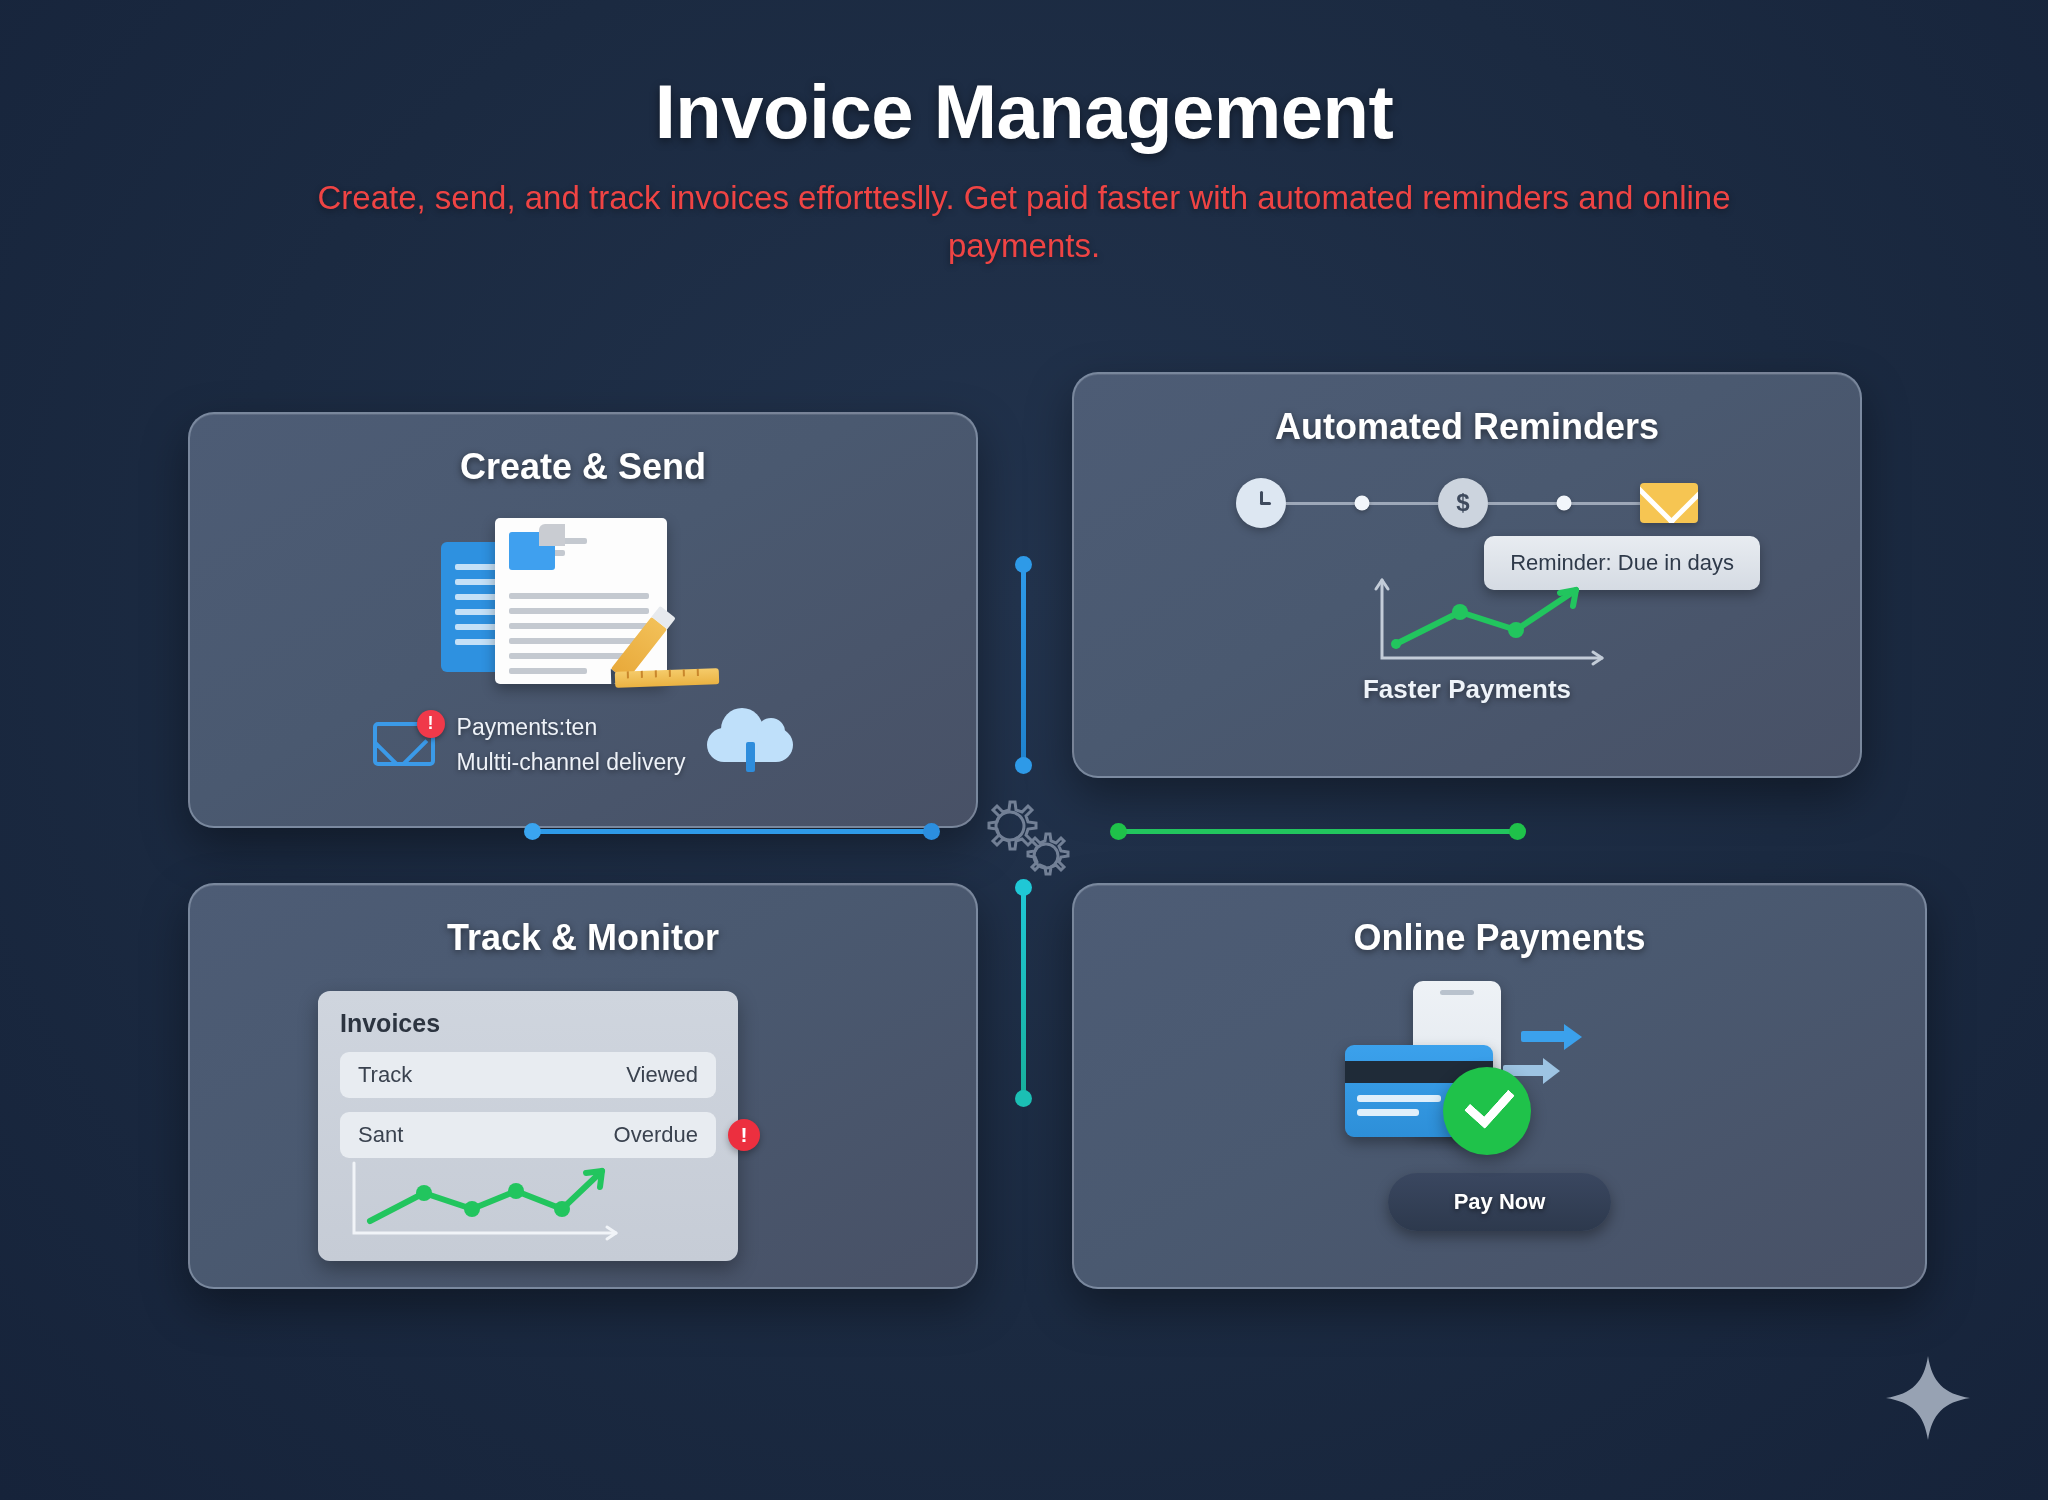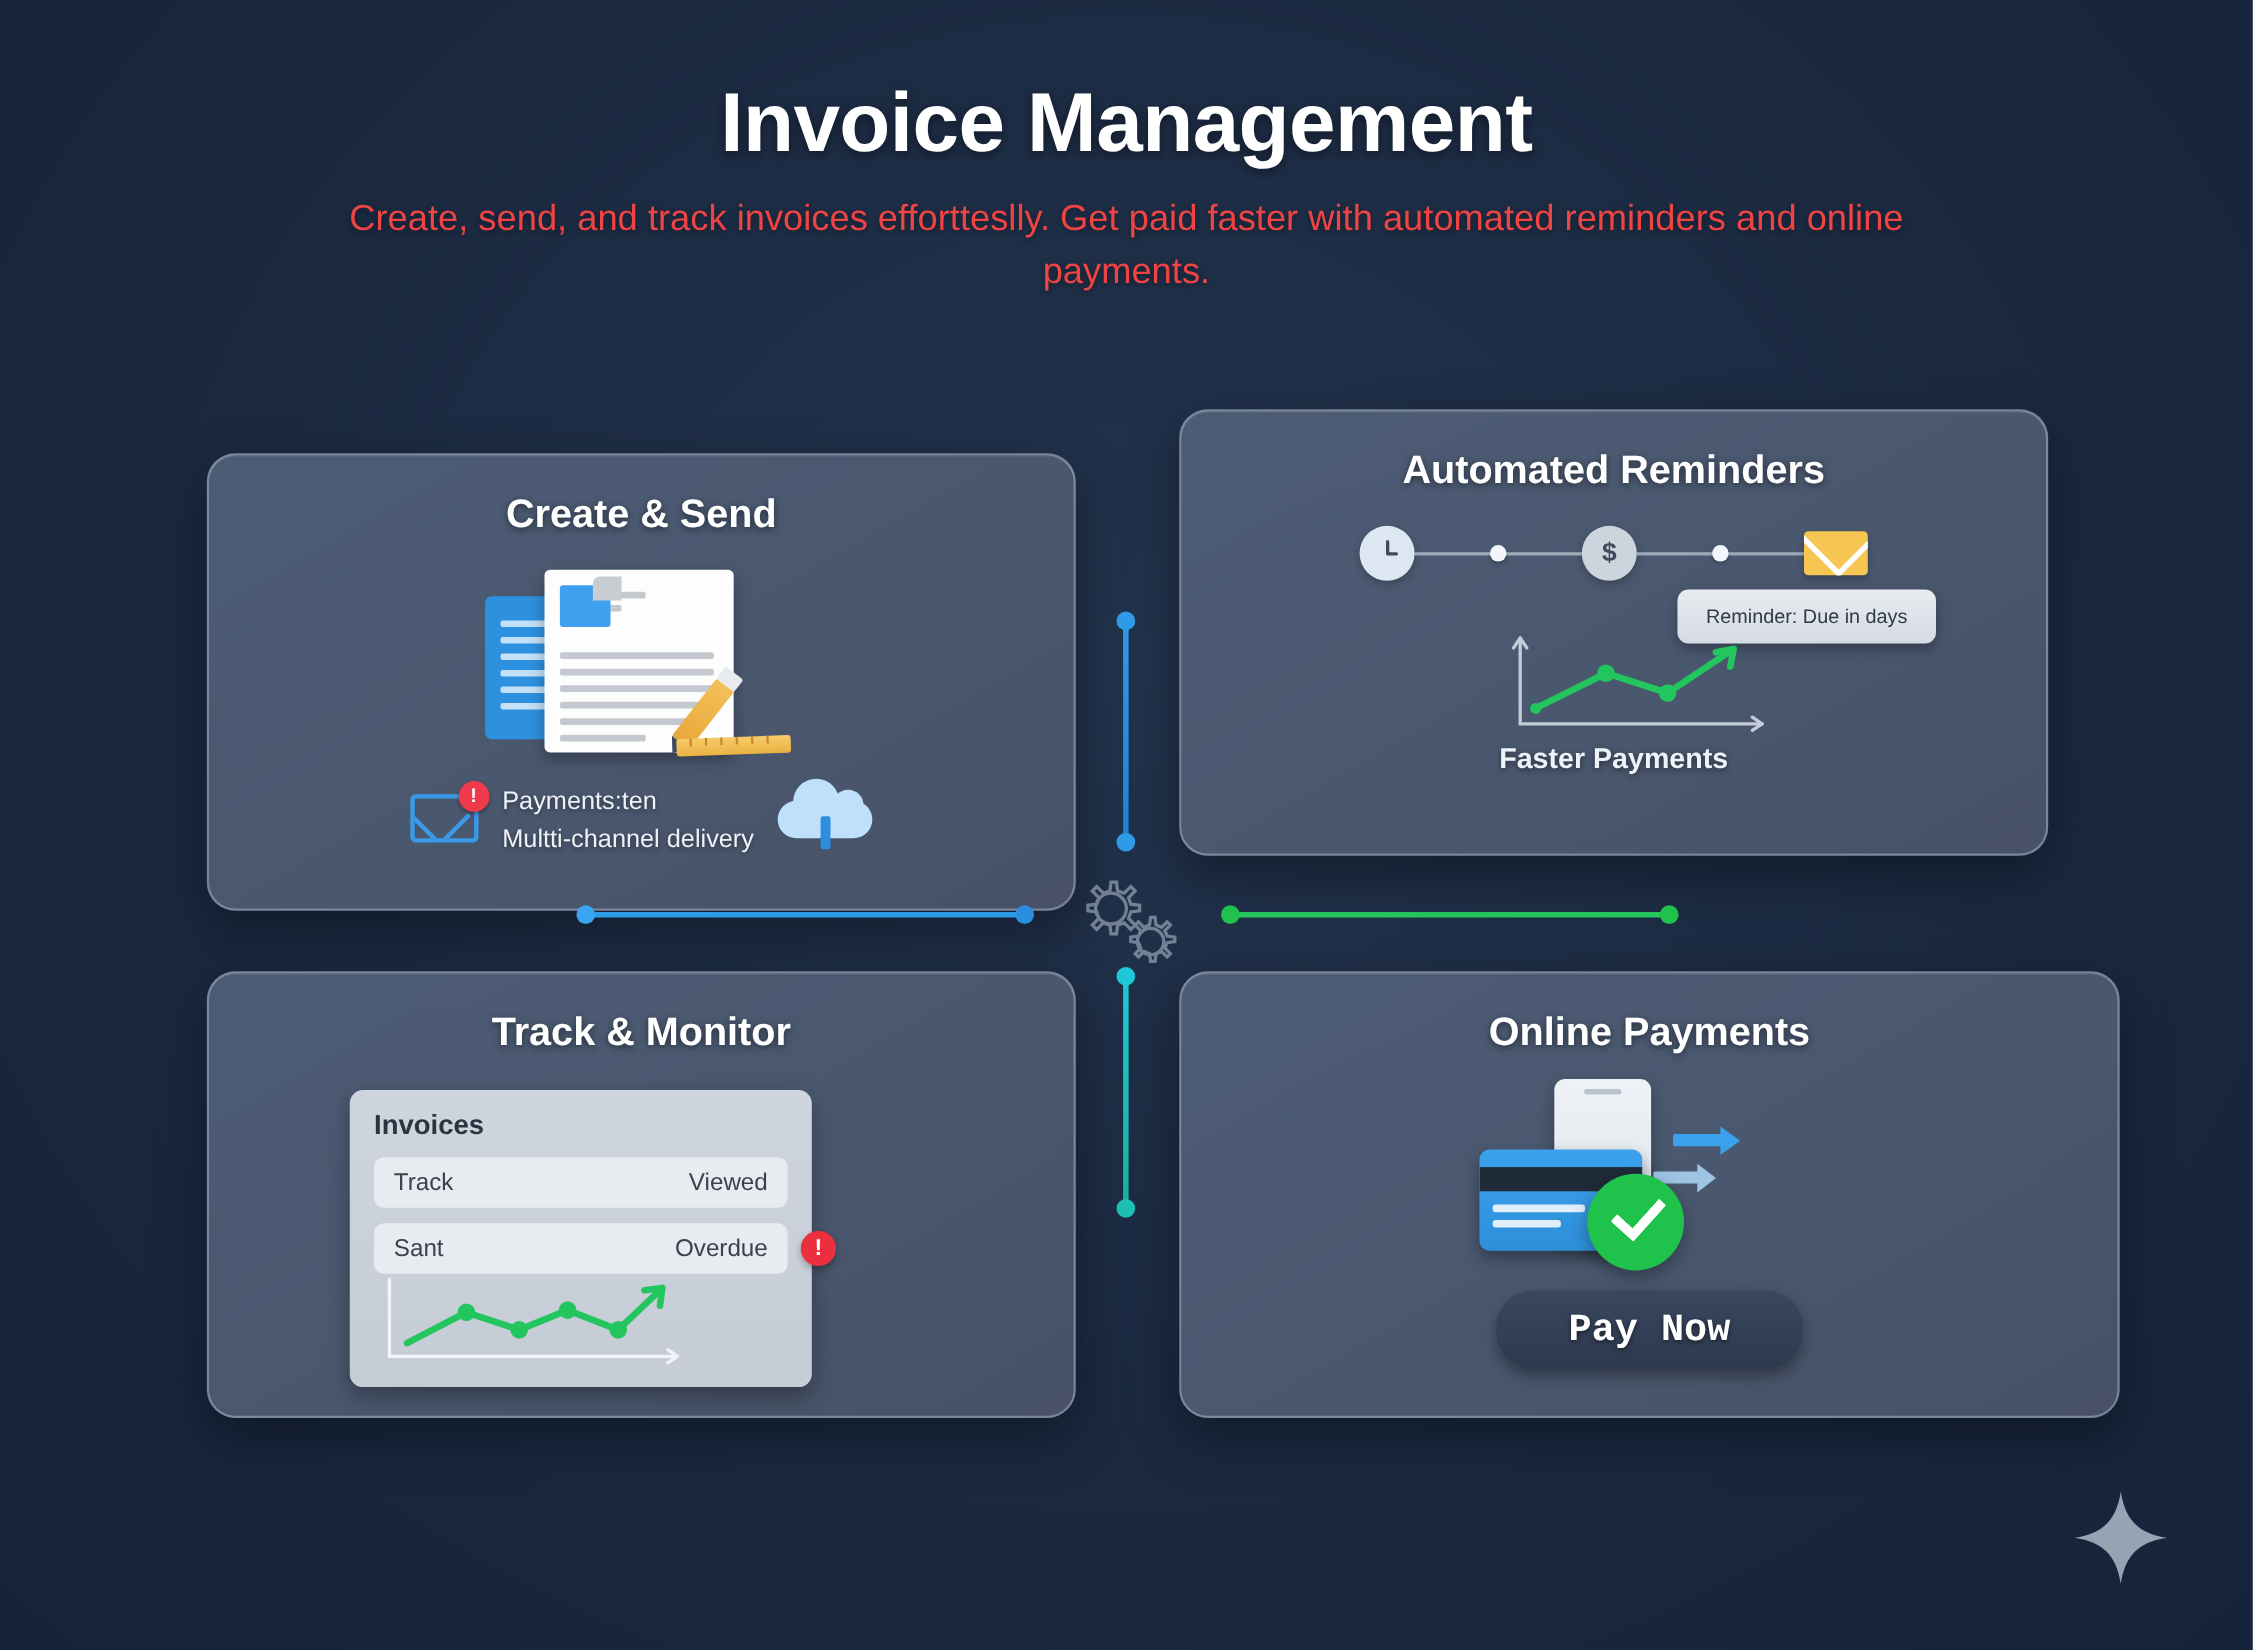--- a/index.html
+++ b/index.html
@@ -216,21 +216,21 @@
   .tl-mail::after {
     content: ""; position: absolute; left: 5px; top: -22px;
     width: 48px; height: 48px;
     border-right: 5px solid #ffffff; border-bottom: 5px solid #ffffff;
     transform: rotate(45deg);
   }
 
   .reminder-badge {
     position: absolute; right: 100px; top: 162px;
     background: linear-gradient(180deg,#e8ecf1 0%, #d5dbe3 100%);
-    color: #2f3a4a; font-size: 18px;
+    color: #2f3a4a; font-size: 22px;
     padding: 14px 26px; border-radius: 10px;
     box-shadow: 0 5px 12px rgba(0,0,0,0.3);
   }
 
   .mini-chart {
     position: absolute; left: 290px; top: 200px;
     width: 250px; height: 100px;
   }
   .chart-caption {
     position: absolute; left: 0; right: 0; top: 300px;
@@ -321,22 +321,22 @@
     content: ""; position: absolute; left: 24px; top: 22px;
     width: 36px; height: 19px;
     border-left: 9px solid #fff; border-bottom: 9px solid #fff;
     transform: rotate(-48deg);
     border-radius: 2px;
   }
   .pay-button {
     display: block; margin: 22px auto 0;
     background: linear-gradient(180deg,#36435a 0%, #2b real 100%);
     background: linear-gradient(180deg,#3a4760 0%, #2d394d 100%);
-    color: #ffffff; font-size: 35px; font-weight: bold;
-    font-family: Liberation Mono, monospace;
+    color: #ffffff; font-size: 22px; font-weight: bold;
+    font-family: Liberation Sans, sans-serif;
     border: none; border-radius: 34px;
     padding: 16px 66px;
     box-shadow: 0 6px 14px rgba(0,0,0,0.35);
     cursor: pointer;
     text-shadow: 0 2px 5px rgba(0,0,0,0.5);
   }
 
   
   .connector { position: absolute; }
   .conn-h { height: 5px; border-radius: 3px; }

